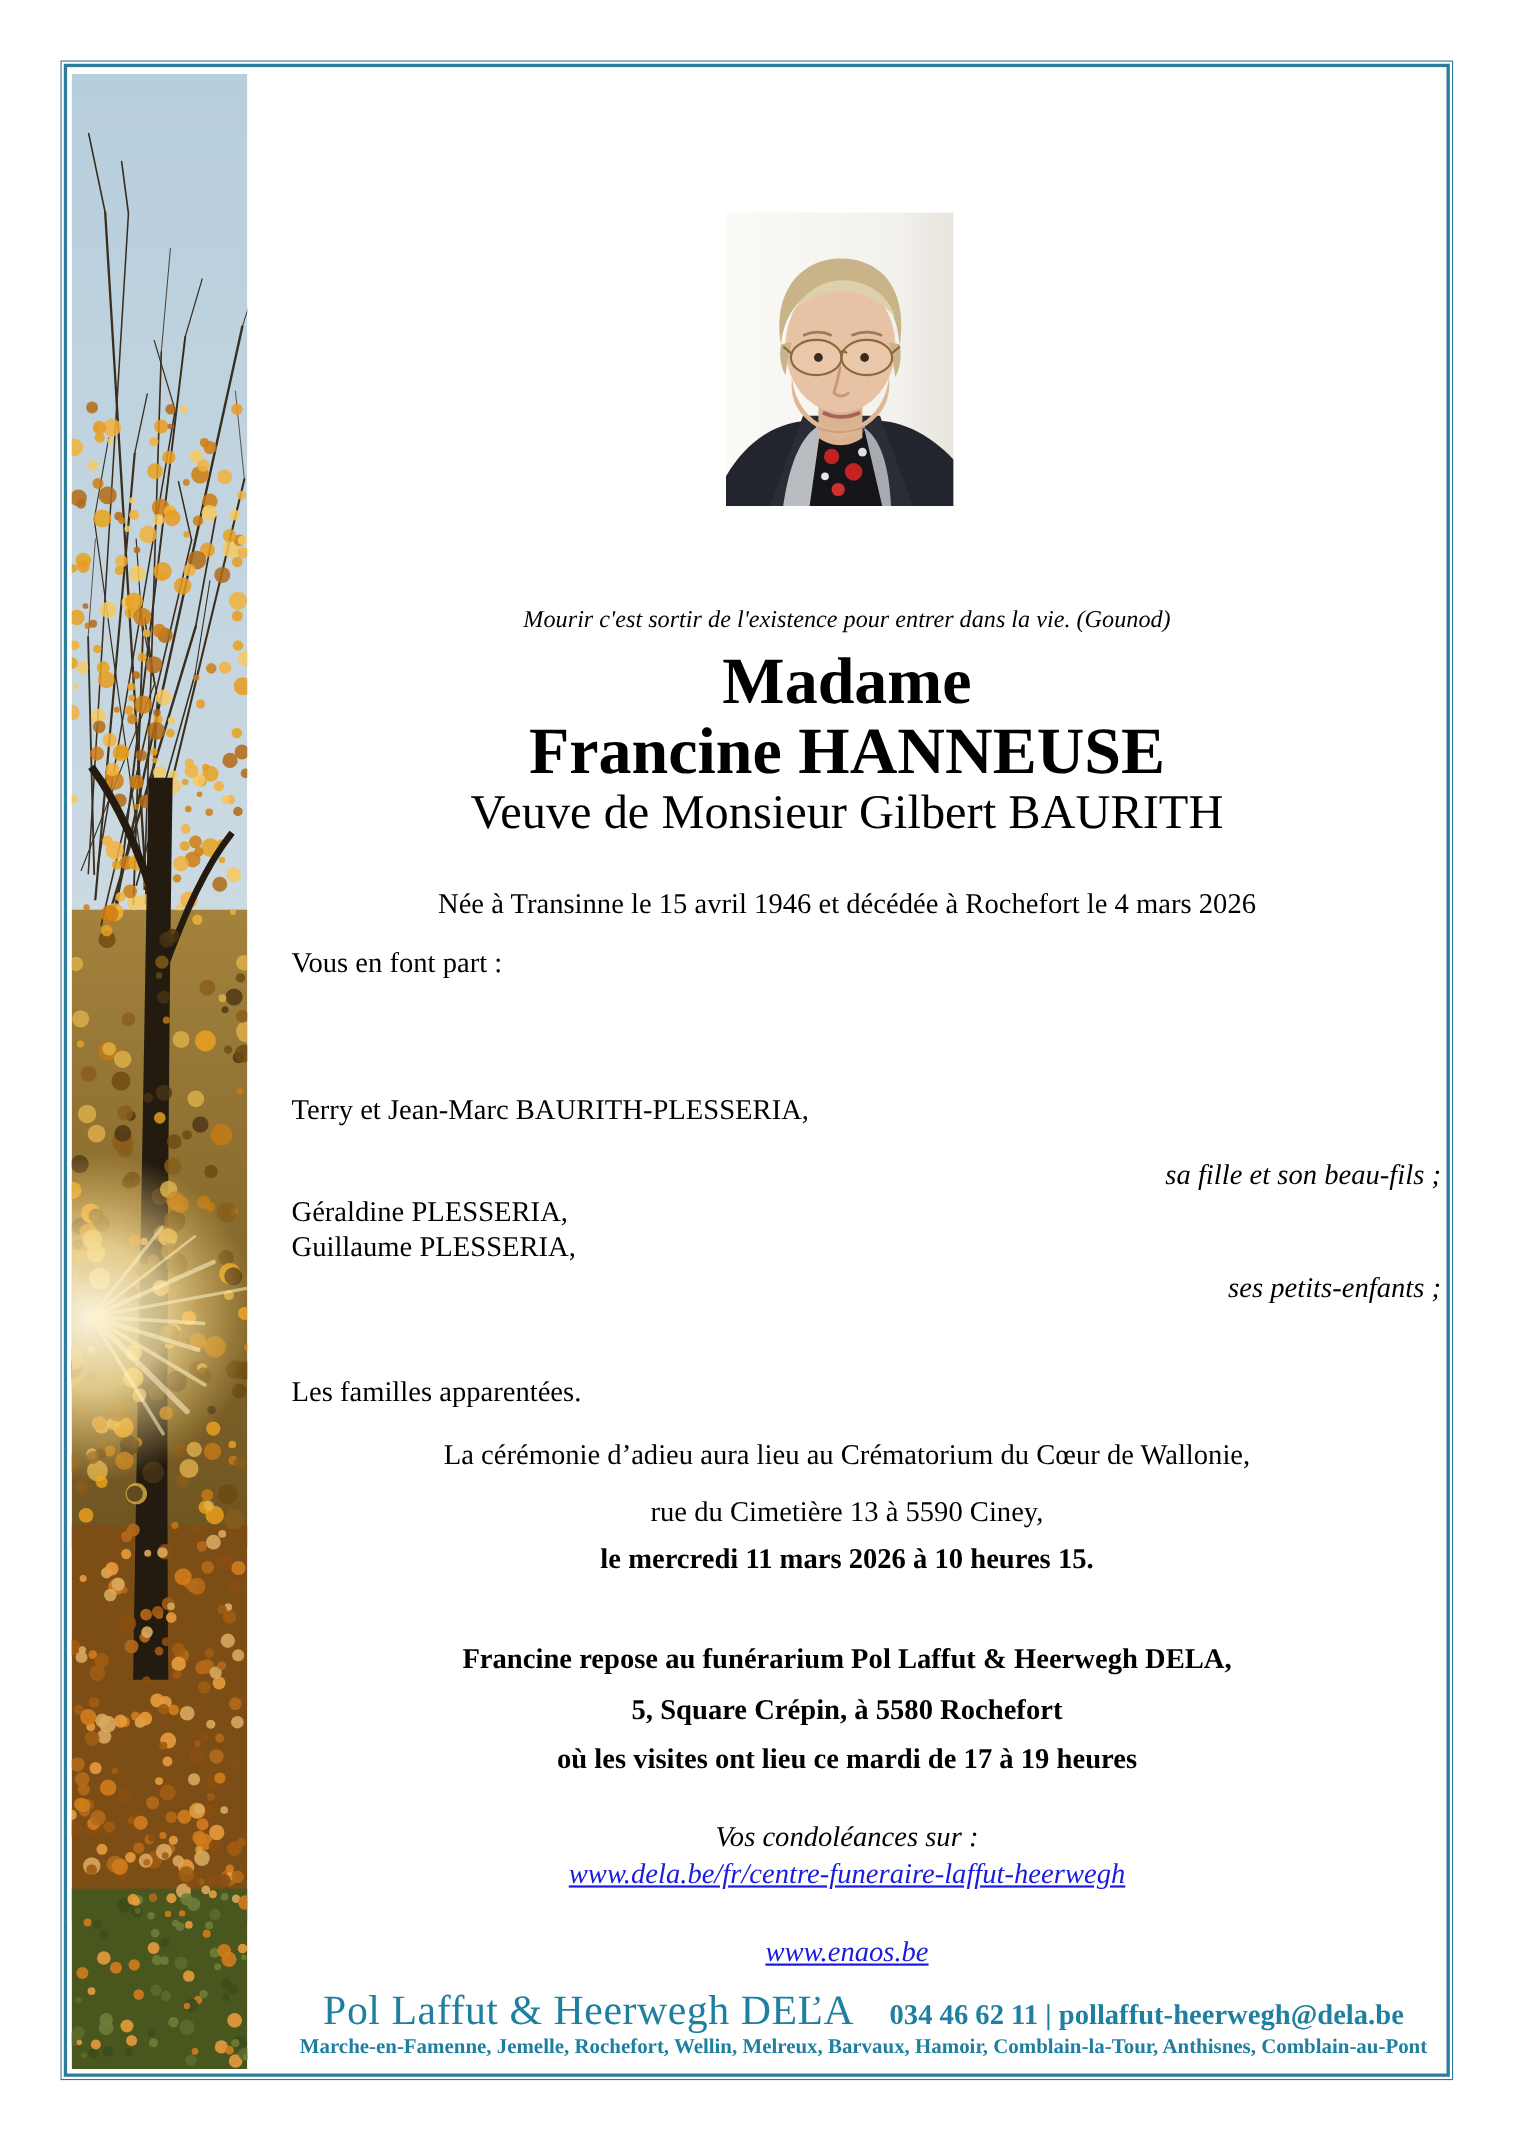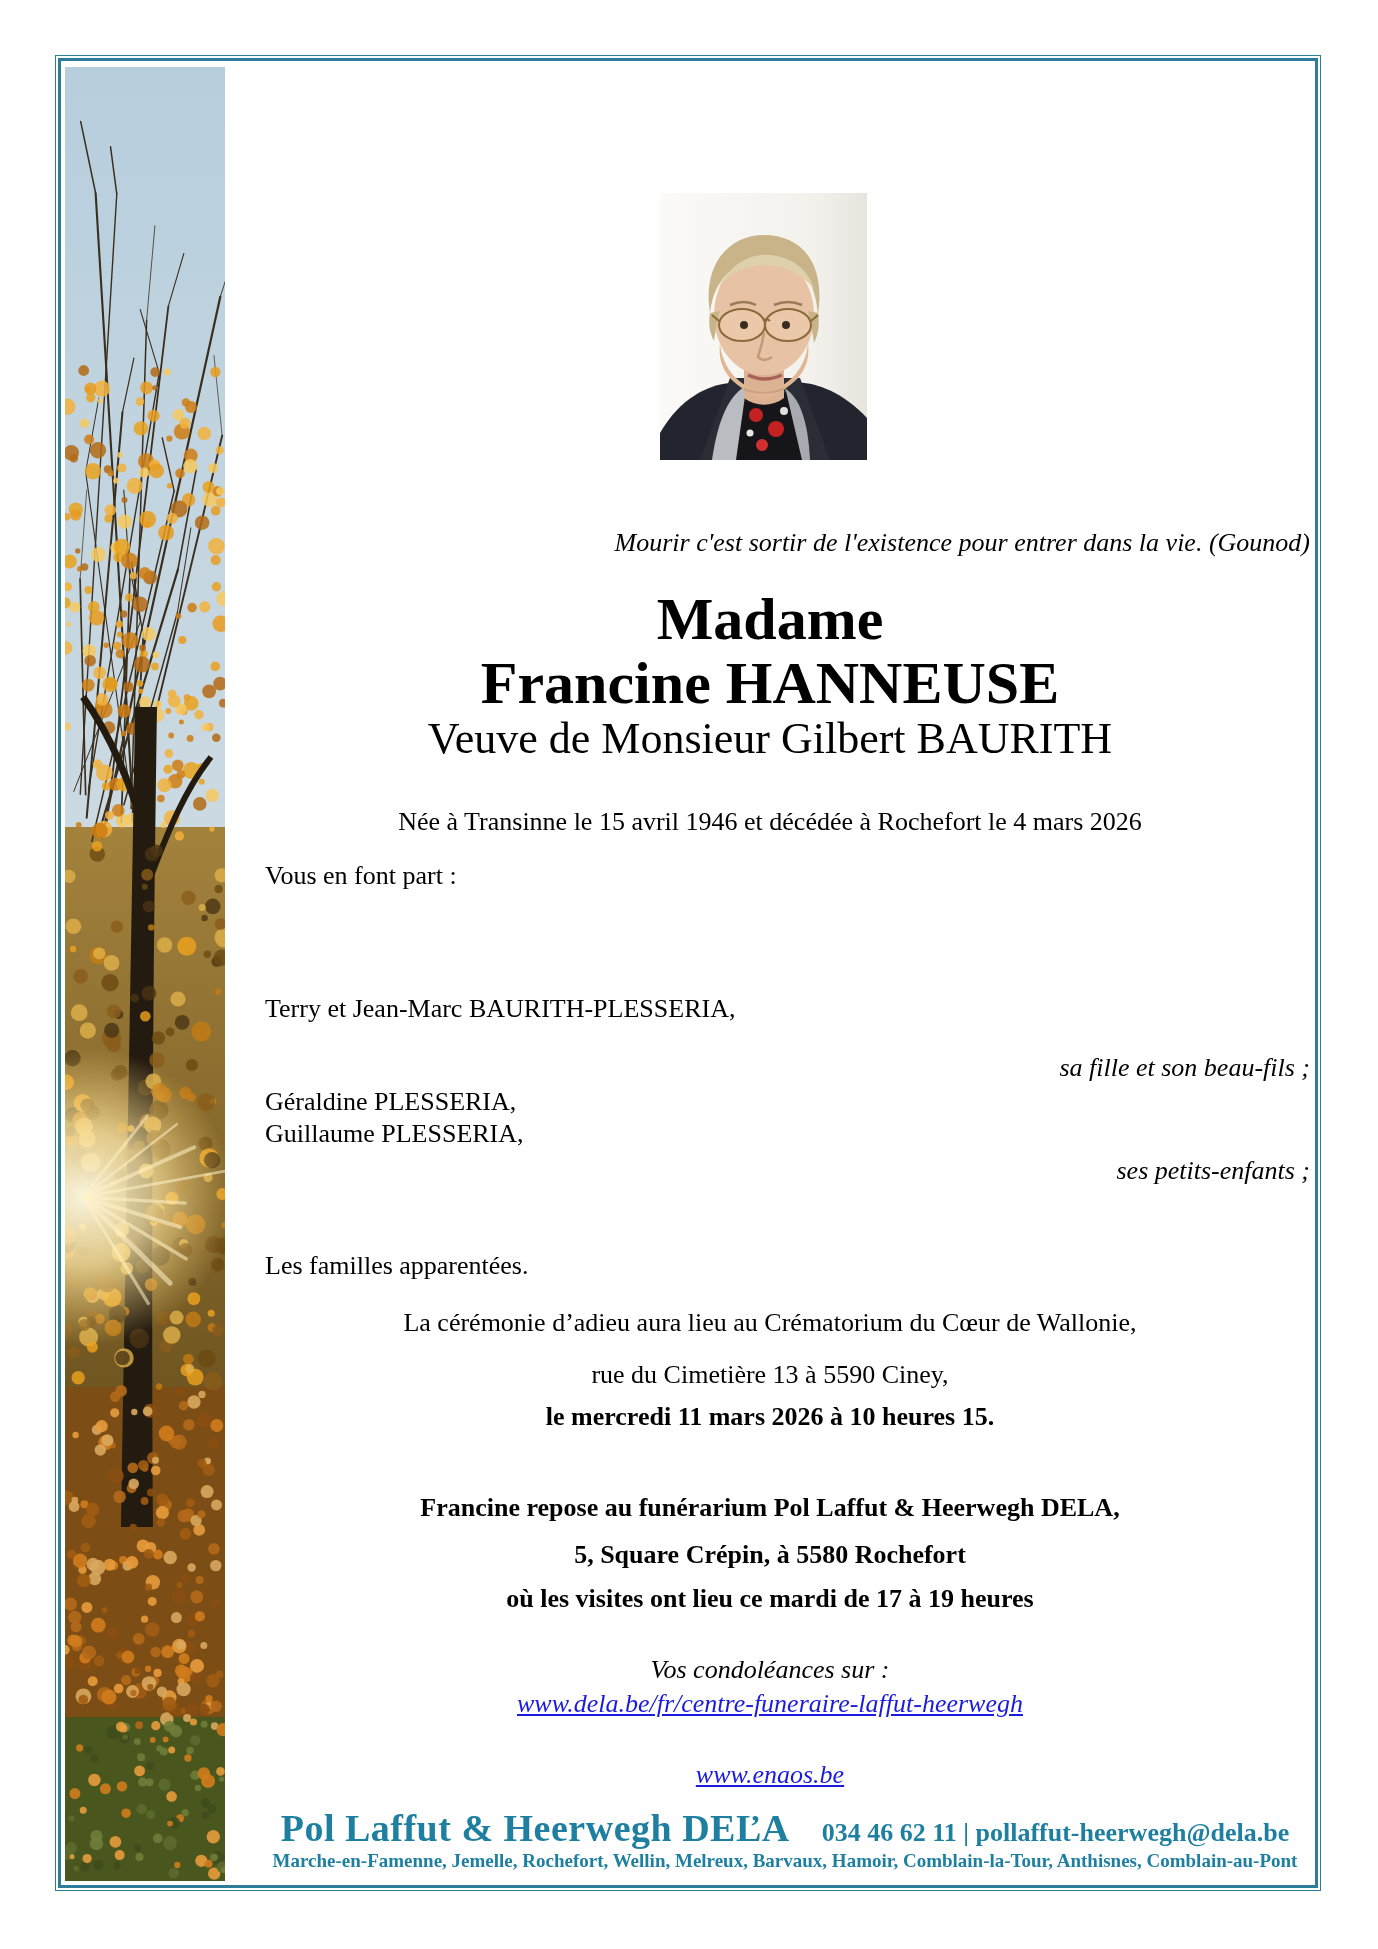--- a/index.html
+++ b/index.html
@@ -13,21 +13,21 @@
   }
   .frame-inner{width:100%;height:100%;border:3px solid #2d7c99;box-sizing:border-box;}
   .sidebar{position:absolute;left:65px;top:67px;width:160px;height:1814px;overflow:hidden;}
   .portrait{position:absolute;left:660px;top:193px;width:207px;height:267px;overflow:hidden;}
   .line{position:absolute;left:230px;width:1080px;line-height:30px;font-size:26px;white-space:nowrap;}
   .center{text-align:center;}
   .leftal{text-align:left;padding-left:35px;}
   .rightal{text-align:right;padding-right:48px;}
   .it{font-style:italic;}
   .bd{font-weight:bold;}
-  .quote{top:528px;font-size:26px;text-align:right;}
+  .quote{top:548px;font-size:22px;}
   .t-madame{top:588px;font-size:60px;line-height:62px;font-weight:bold;}
   .t-name{top:652px;font-size:60px;line-height:62px;font-weight:bold;}
   .t-veuve{top:716px;font-size:44px;line-height:46px;}
   .t-nee{top:795px;margin-top:12px;}
   .t-vous{top:861px;}
   .t-terry{top:994px;}
   .t-safille{top:1053px;}
   .t-geraldine{top:1087px;}
   .t-guillaume{top:1119px;}
   .t-sespetits{top:1156px;}
@@ -40,21 +40,21 @@
   .t-rep3{top:1584px;}
   .t-condlab{top:1655px;}
   .t-link1{top:1689px;}
   .t-link2{top:1722px;margin-top:38px;}
   a.doc-link{color:#1b1bdd;font-style:italic;text-decoration:underline;cursor:pointer;}
   .footer-row{
     position:absolute;left:230px;top:1806px;width:1110px;
     display:flex;justify-content:center;align-items:baseline;gap:32px;
     color:#1e7fa0;white-space:nowrap;
   }
-  .footer-logo{font-size:38px;font-weight:bold;letter-spacing:.5px;}
+  .footer-logo{font-size:38px;font-weight:normal;letter-spacing:.5px;}
   .footer-contact{font-size:26px;font-weight:bold;}
   .footer-towns{
     position:absolute;left:230px;top:1850px;width:1110px;text-align:center;
     color:#1e7fa0;font-size:19px;font-weight:bold;white-space:nowrap;
   }
 </style>
 </head>
 <body>
 
 <div id="canvas">

